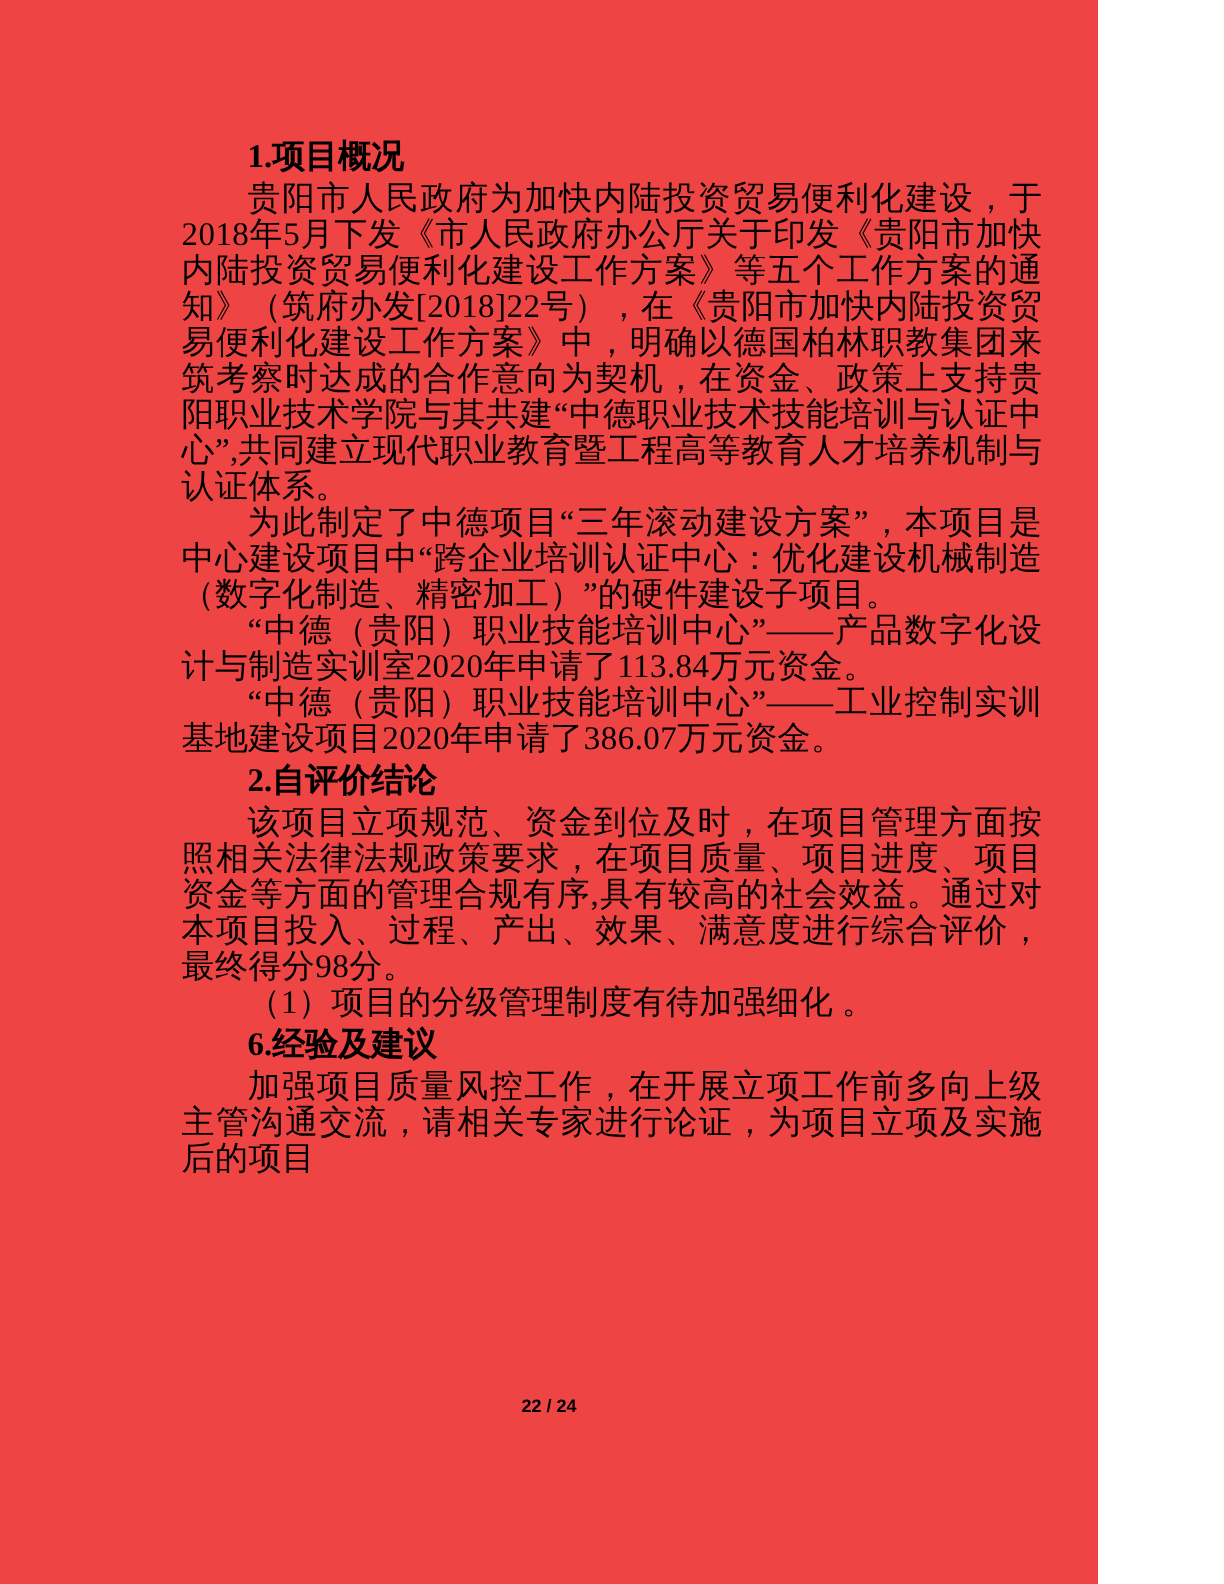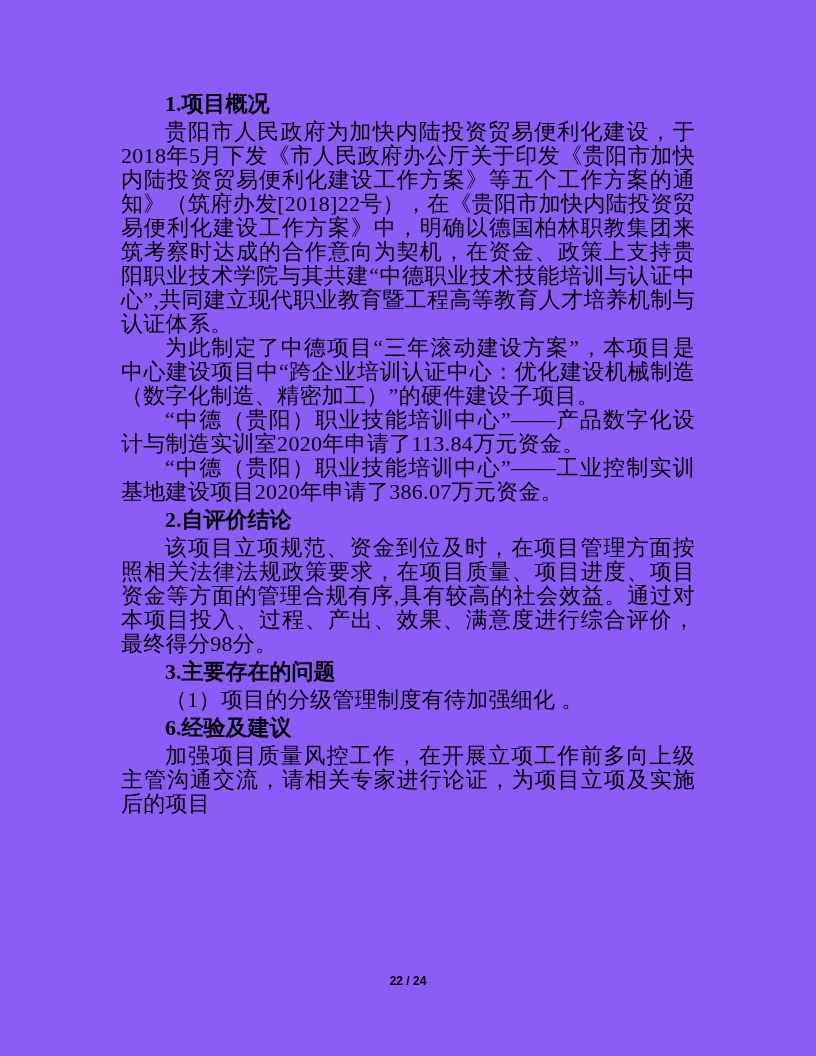--- a/index.html
+++ b/index.html
@@ -2,23 +2,23 @@
 <html><head>
 <meta charset="utf-8">
 <style>
   html, body {
     margin: 0;
     padding: 0;
     background: #ffffff;
   }
   .page {
     position: relative;
-    width: 816px;
+    width: 732px;
     height: 1056px;
-    background: #8b5cf6;
+    background: #ef4444;
     overflow: hidden;
     color: #000000;
     font-family: "Liberation Serif", "DejaVu Serif", serif;
   }
   .content {
     position: absolute;
     left: 121px;
     top: 88px;
     width: 574px;
   }
@@ -36,21 +36,21 @@
     text-indent: 2em;
     margin: 0;
     text-align: justify;
     text-justify: inter-ideograph;
     letter-spacing: 0.3px;
   }
   .footer {
     position: absolute;
     left: 0;
     right: 0;
-    top: 974px;
+    top: 930px;
     text-align: center;
     font-family: "Liberation Sans", "DejaVu Sans", sans-serif;
     font-size: 12px;
     font-weight: bold;
     color: #000000;
   }
 </style>
 </head>
 <body>
 
@@ -59,21 +59,20 @@
 
     <h2 class="sec-heading">1.项目概况</h2>
     <p class="para">贵阳市人民政府为加快内陆投资贸易便利化建设，于2018年5月下发《市人民政府办公厅关于印发《贵阳市加快内陆投资贸易便利化建设工作方案》等五个工作方案的通知》（筑府办发[2018]22号），在《贵阳市加快内陆投资贸易便利化建设工作方案》中，明确以德国柏林职教集团来筑考察时达成的合作意向为契机，在资金、政策上支持贵阳职业技术学院与其共建“中德职业技术技能培训与认证中心”,共同建立现代职业教育暨工程高等教育人才培养机制与认证体系。</p>
     <p class="para">为此制定了中德项目“三年滚动建设方案”，本项目是中心建设项目中“跨企业培训认证中心：优化建设机械制造（数字化制造、精密加工）”的硬件建设子项目。</p>
     <p class="para">“中德（贵阳）职业技能培训中心”——产品数字化设计与制造实训室2020年申请了113.84万元资金。</p>
     <p class="para">“中德（贵阳）职业技能培训中心”——工业控制实训基地建设项目2020年申请了386.07万元资金。</p>
 
     <h2 class="sec-heading">2.自评价结论</h2>
     <p class="para">该项目立项规范、资金到位及时，在项目管理方面按照相关法律法规政策要求，在项目质量、项目进度、项目资金等方面的管理合规有序,具有较高的社会效益。通过对本项目投入、过程、产出、效果、满意度进行综合评价，最终得分98分。</p>
 
-    <h2 class="sec-heading">3.主要存在的问题</h2>
     <p class="para">（1）项目的分级管理制度有待加强细化 。</p>
 
     <h2 class="sec-heading">6.经验及建议</h2>
     <p class="para">加强项目质量风控工作，在开展立项工作前多向上级主管沟通交流，请相关专家进行论证，为项目立项及实施后的项目</p>
 
   </div>
 
   <div class="footer">22 / 24</div>
 </div>
 

